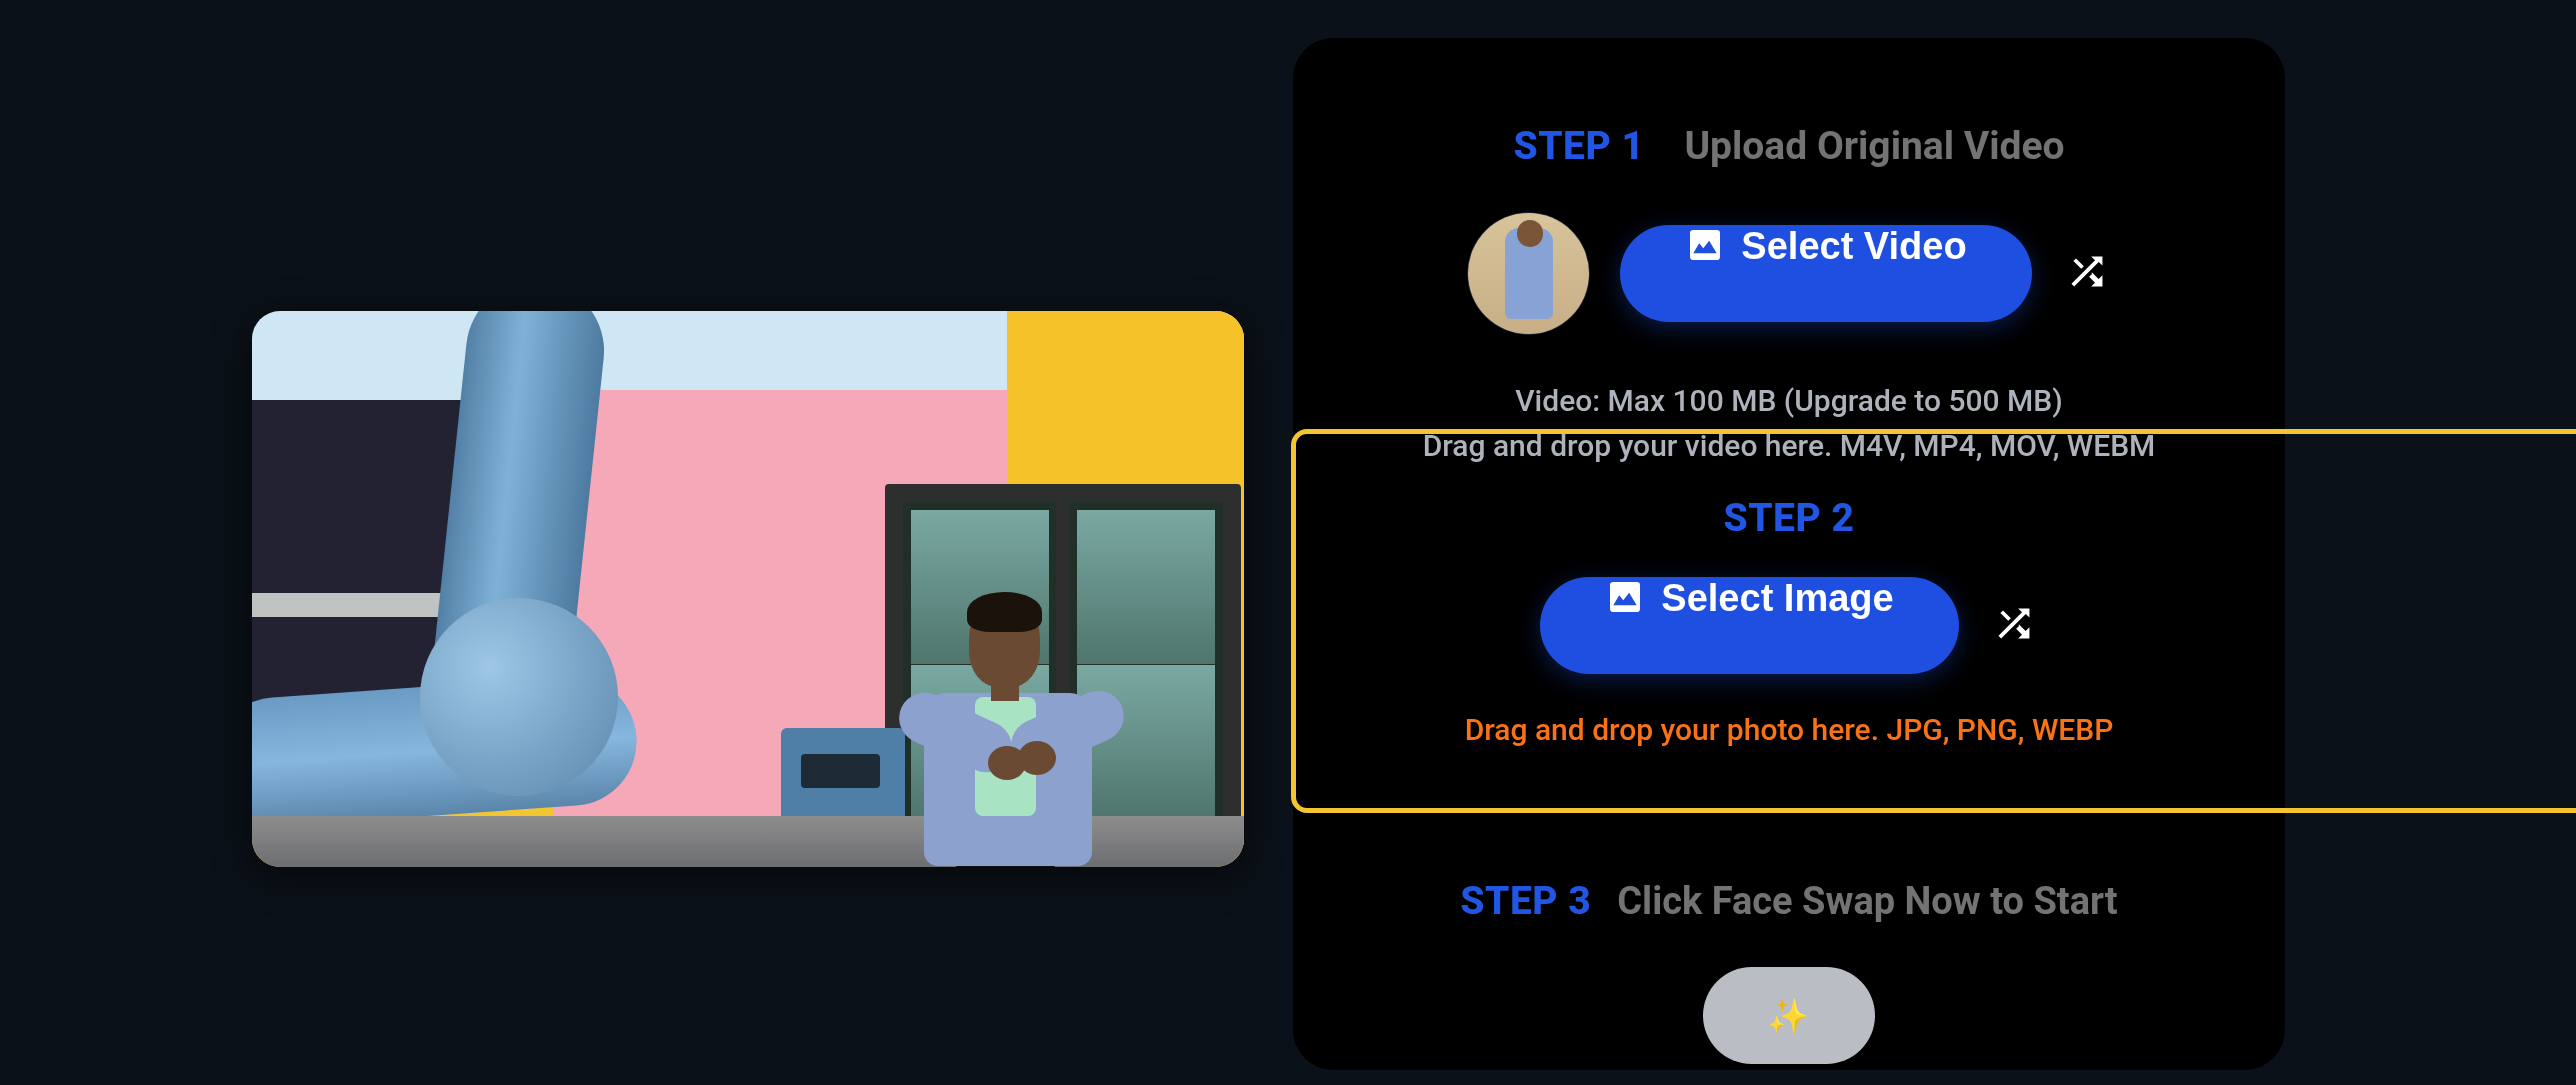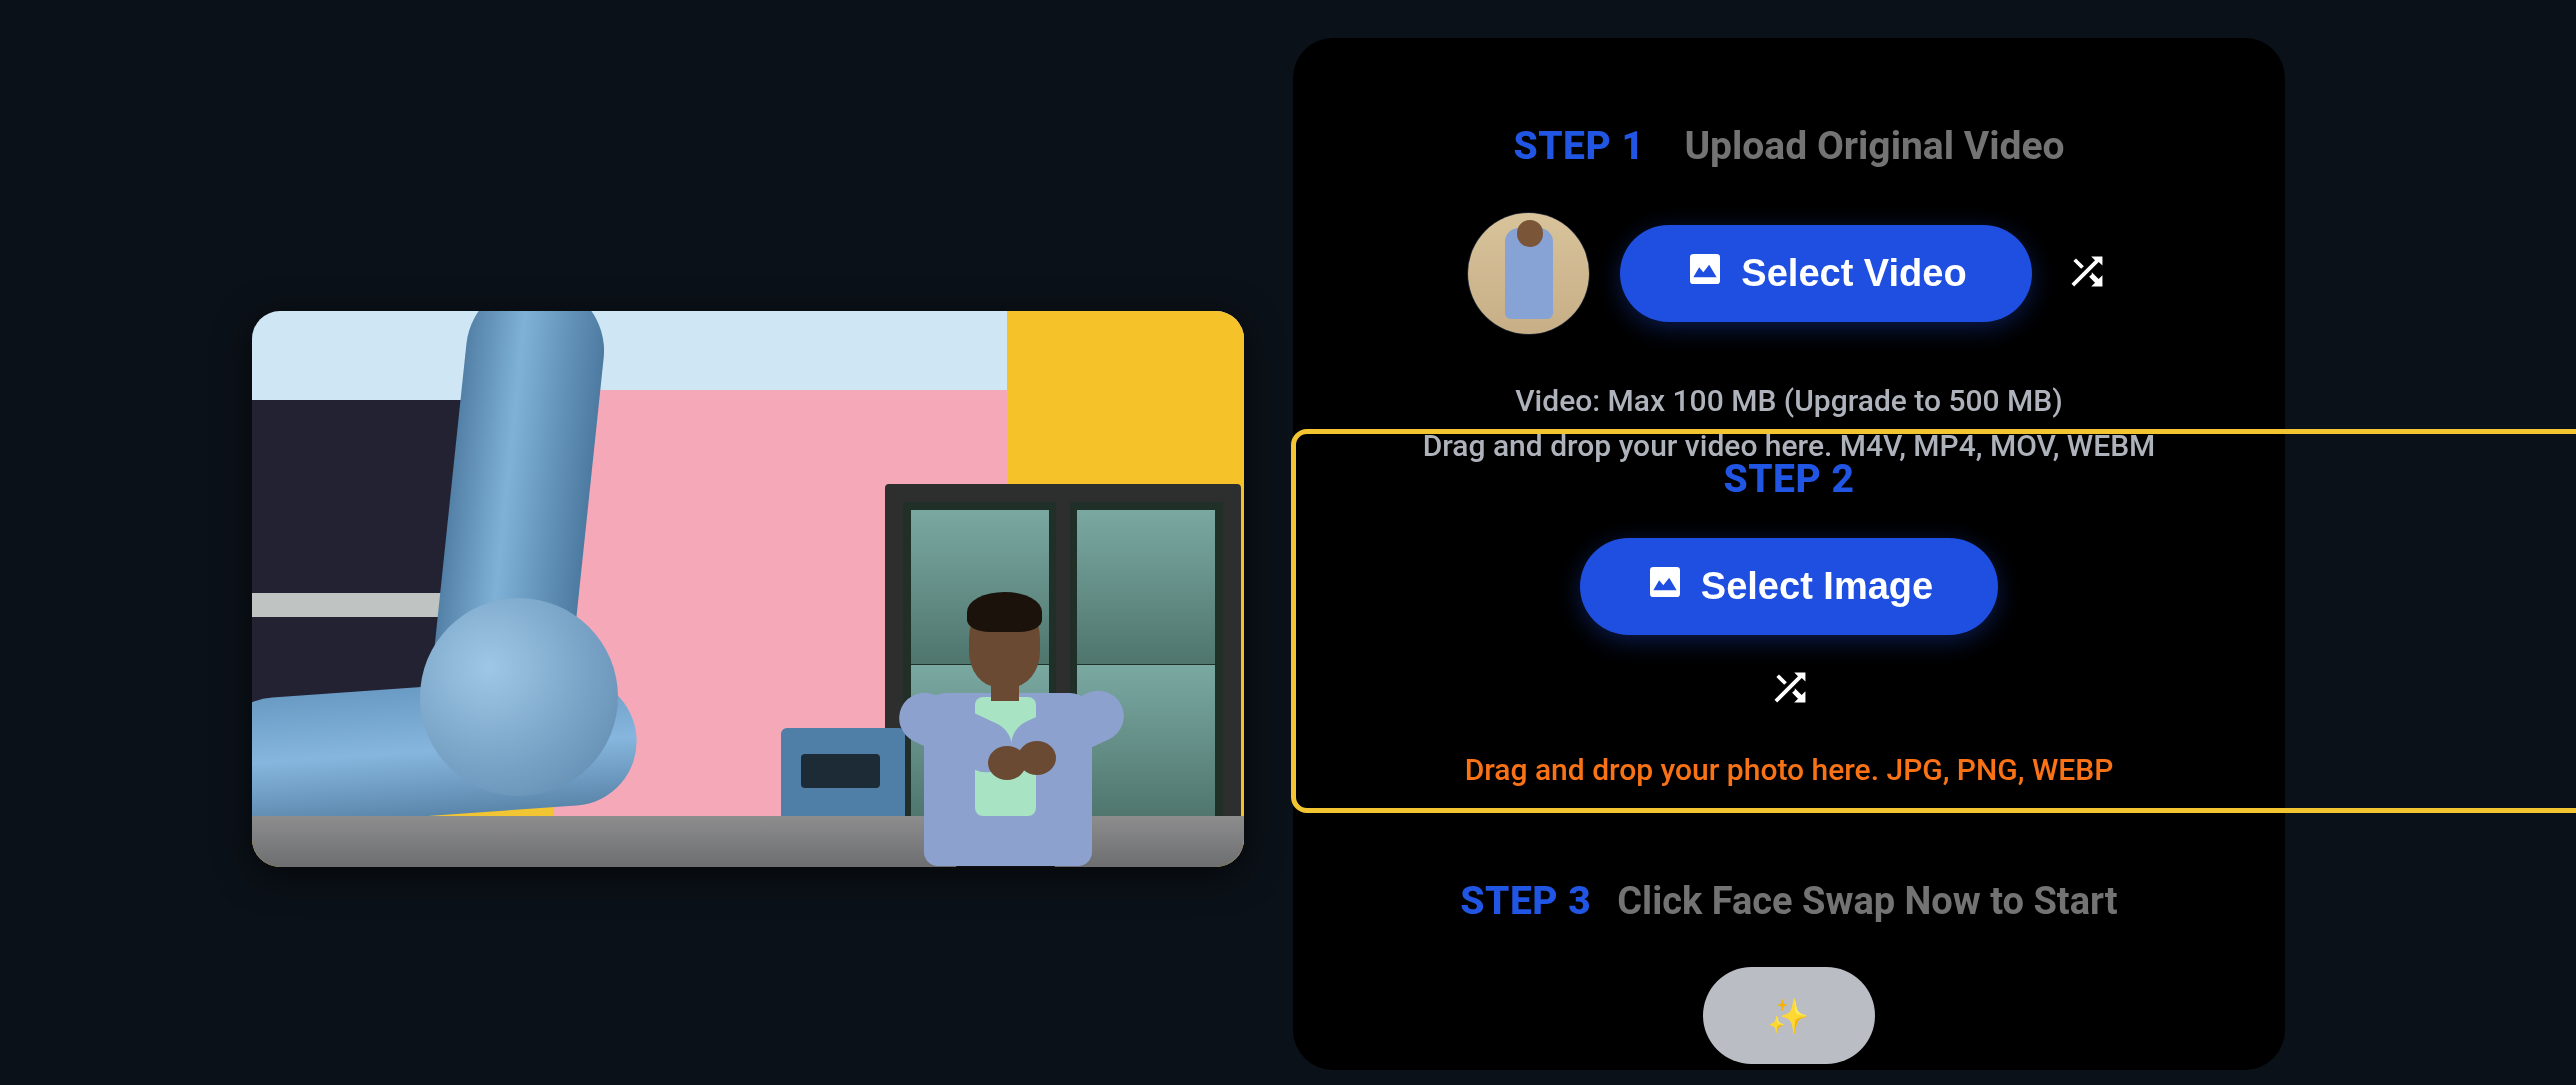--- a/index.html
+++ b/index.html
@@ -196,21 +196,21 @@
     background:#222; border:1px solid #1a2433;
   }
   .thumb-inner{width:100%;height:100%;position:relative;background:linear-gradient(#d8c39b,#c7ae87);}
   .thumb-person{
     position:absolute;left:30%;top:12%;width:40%;height:76%;
     background:#87a2d4;border-radius:14px 14px 6px 6px;
   }
   .thumb-head{position:absolute;left:40%;top:6%;width:22%;height:22%;background:#7a5538;border-radius:50%;}
 
   .btn-primary{
-    display:flex;align-items:center;justify-content:center;gap:16px;
+    display:flex;justify-content:center;gap:16px;
     height:97px;padding:0 65px;border:none;cursor:pointer;
     background:#1f4fe0;color:#fff;border-radius:59px;
     font-size:38px;font-weight:700;
     box-shadow:0 6px 24px rgba(31,79,224,.35);
   }
   .btn-primary svg{width:40px;height:40px;fill:#fff;}
   .btn-disabled{
     display:flex;align-items:center;justify-content:center;gap:16px;
     height:97px;padding:0 65px;border:none;
     background:#babdc4;color:#fff;border-radius:59px;
@@ -326,21 +326,21 @@
         <div>Video: Max 100 MB (Upgrade to 500 MB)</div>
         <div>Drag and drop your video here. M4V, MP4, MOV, WEBM</div>
       </div>
     </div>
 
     <div class="step2-box">
       <div class="step2-inner">
         <div class="step-row">
           <span class="step-label">STEP 2</span>
         </div>
-        <div class="step1-controls" style="margin-top:36px;flex-direction:column;">
+        <div class="step1-controls" style="margin-top:36px;">
           <button class="btn-primary">
             <span>
               <svg viewBox="0 0 24 24">
                   <path d="M21 19V5a2 2 0 0 0-2-2H5a2 2 0 0 0-2 2v14a2 2 0 0 0 2 2h14a2 2 0 0 0 2-2zM8.5 11l2.5 3 3.5-4.5L19 17H5l3.5-6z"></path>
                 </svg>
             </span>
             <span>Select Image</span>
           </button>
           <div class="shuffle">
             <span>

